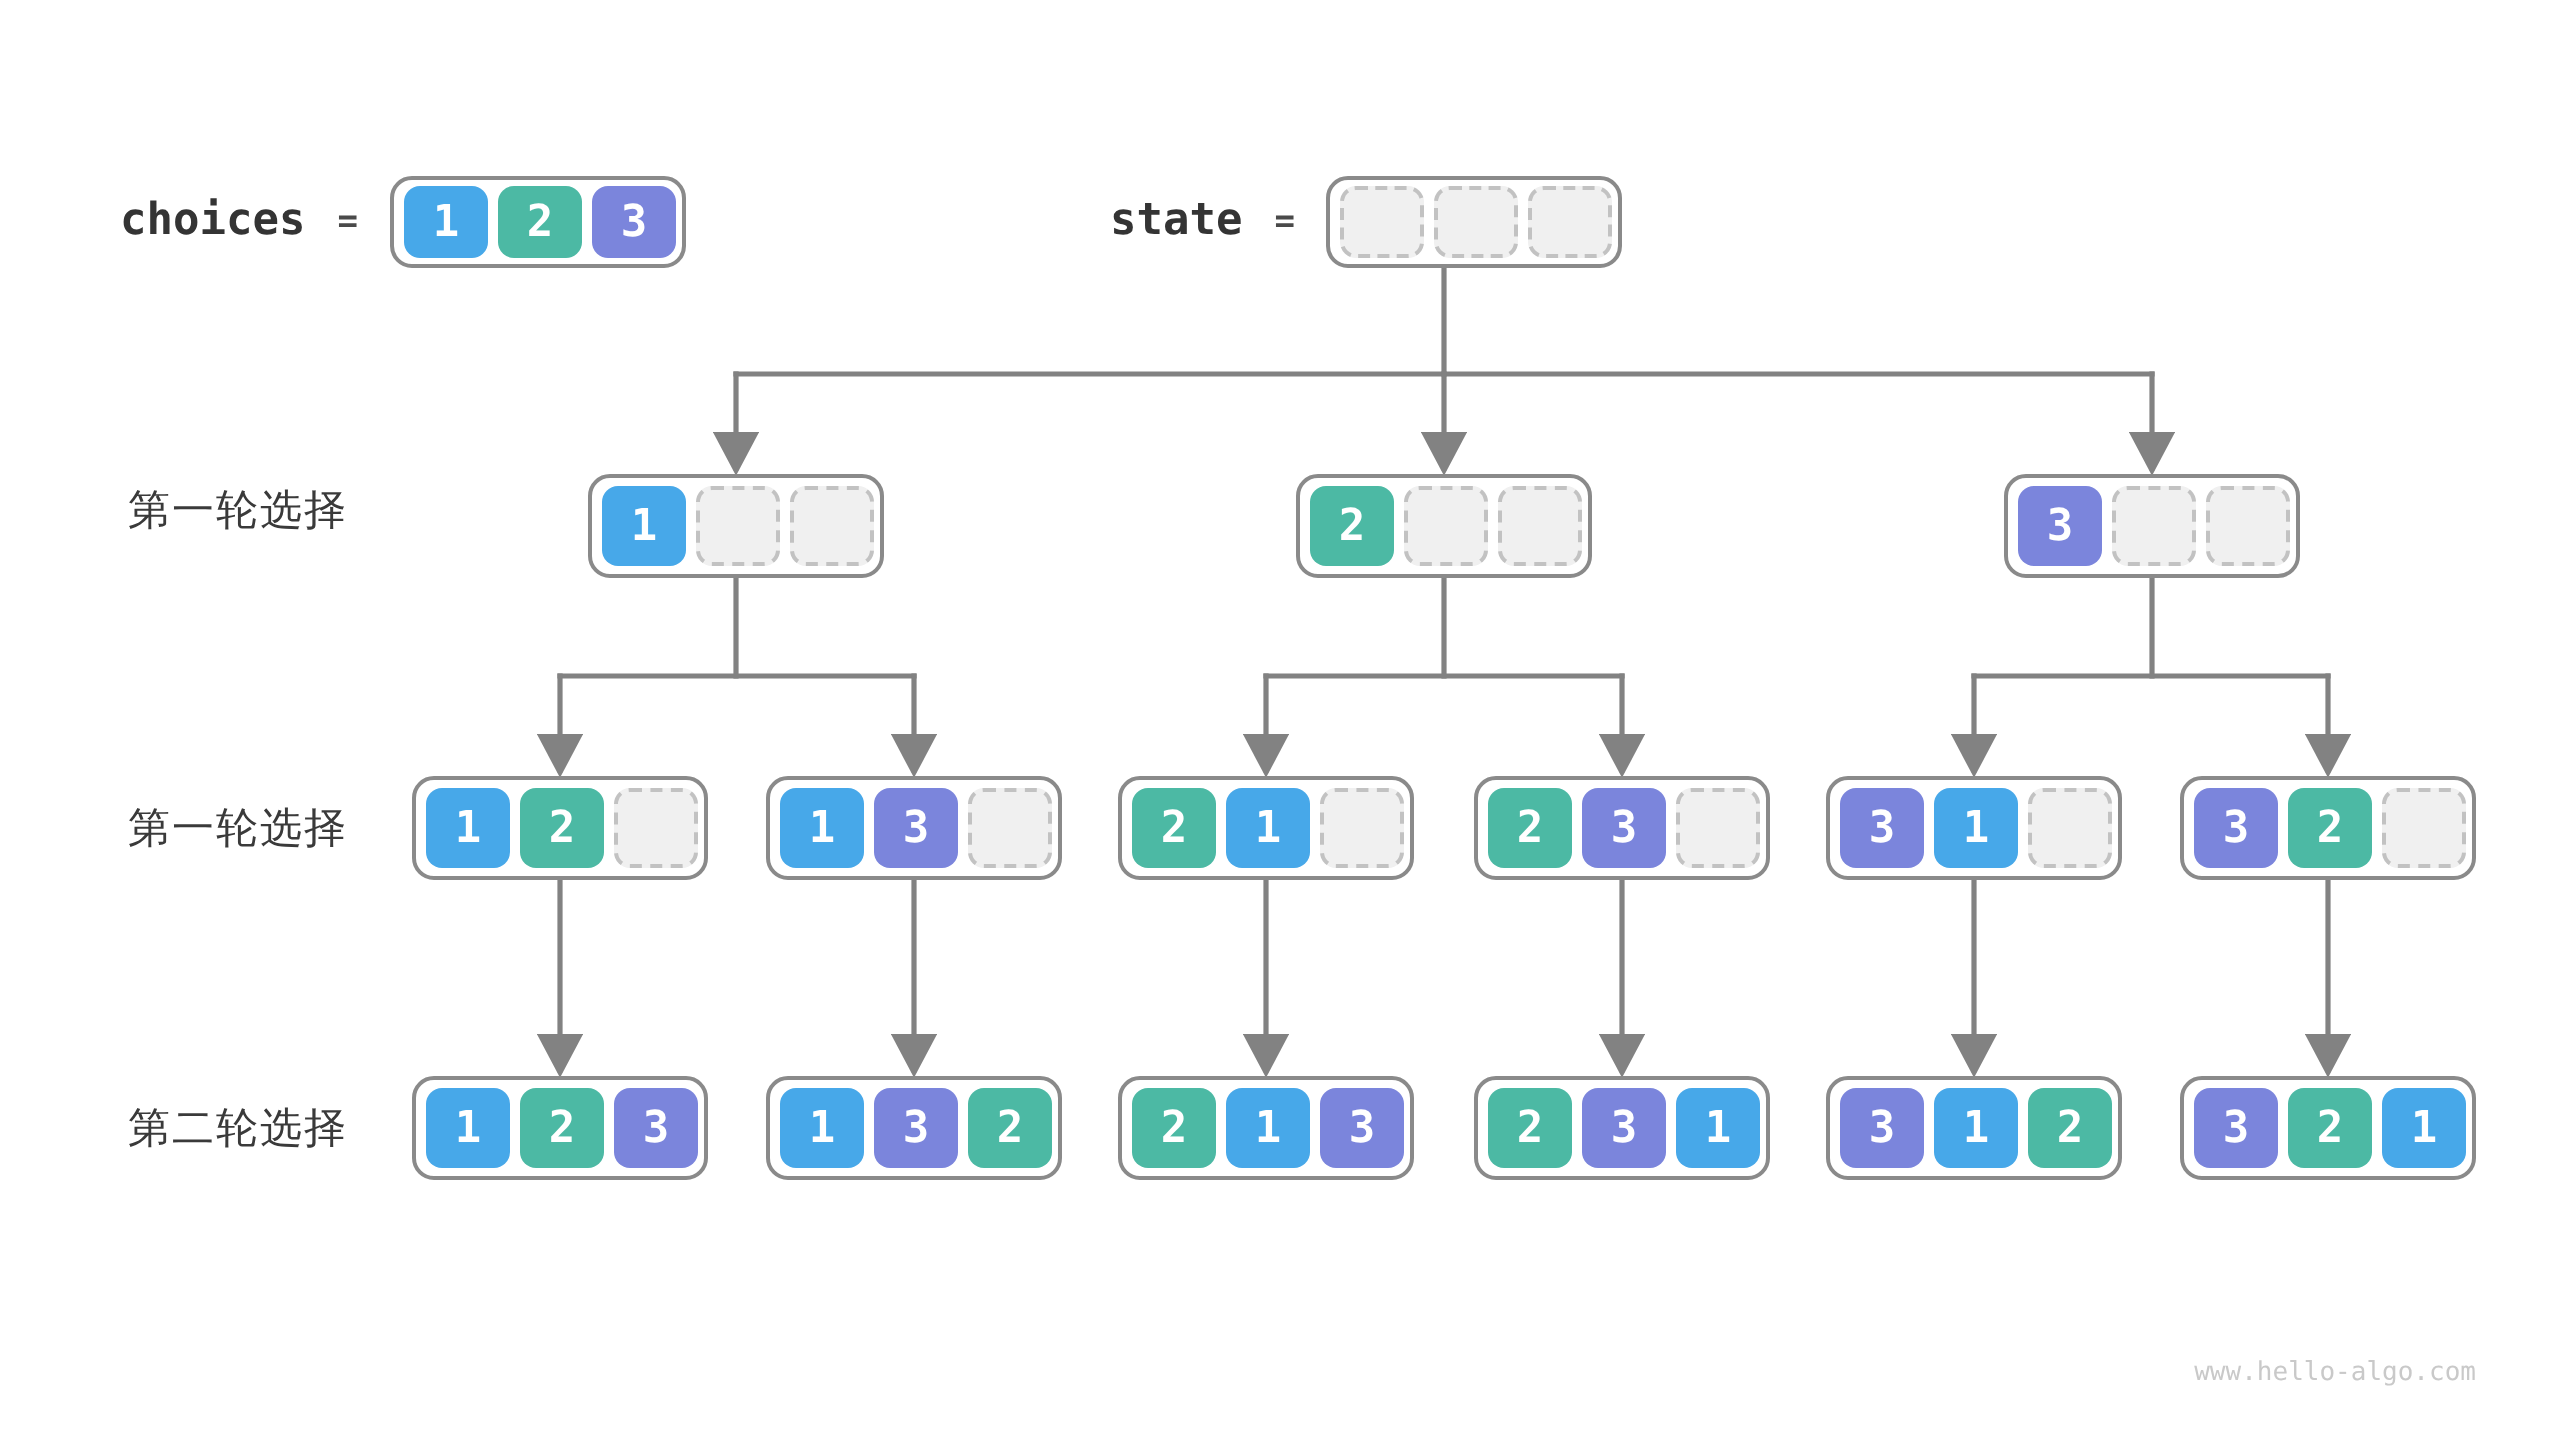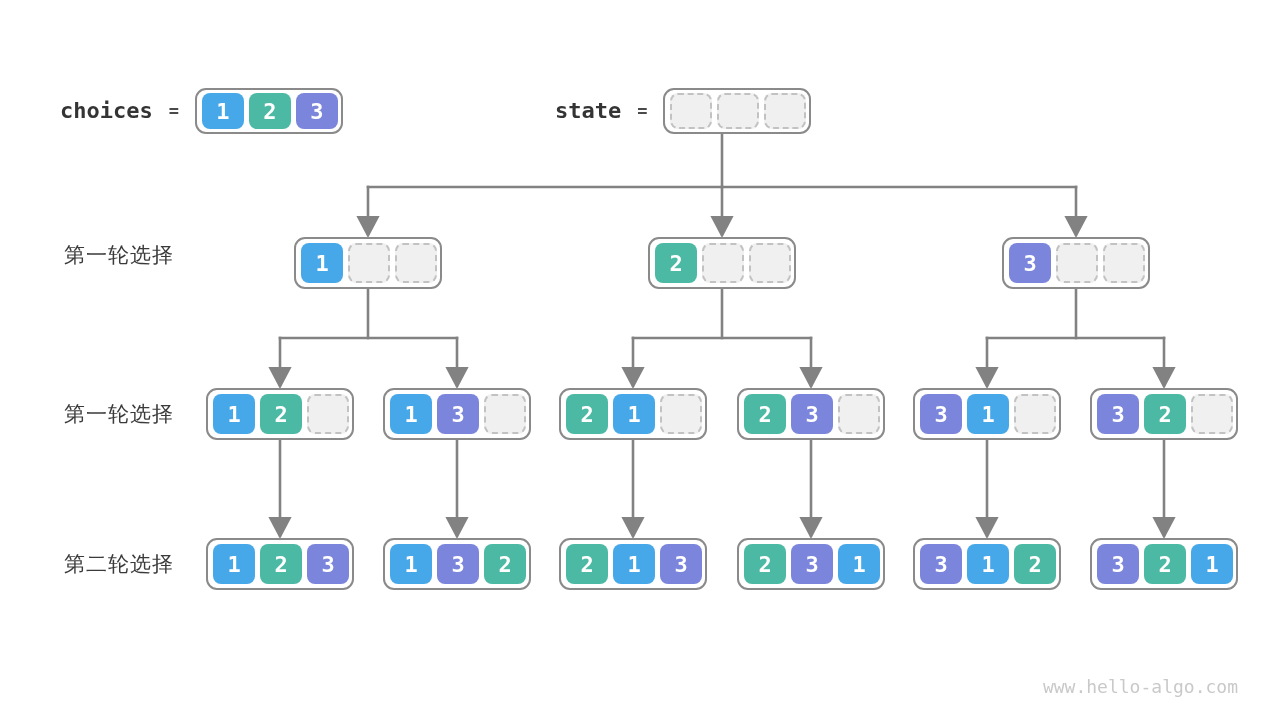--- a/index.html
+++ b/index.html
@@ -51,21 +51,21 @@
     border: 2px dashed #c2c2c2;
   }
 
   .row-label {
     font-size: 21px; color: #3a3a3a; font-weight: 500;
     line-height: 30px; white-space: nowrap; letter-spacing: 1px;
   }
 
   .watermark {
     font-family: "DejaVu Sans Mono", "Liberation Mono", monospace;
-    font-size: 18px; color: #c9c9c9; line-height: 16px;
+    font-size: 13px; color: #c9c9c9; line-height: 16px;
   }
 </style>
 </head>
 <body>
 
 <div id="canvas">
 
   <svg id="connector-layer" width="1280" height="720" viewBox="0 0 1280 720">
     <defs>
       <marker id="arrowhead" markerWidth="9" markerHeight="9" refX="7" refY="4.5" orient="auto">

